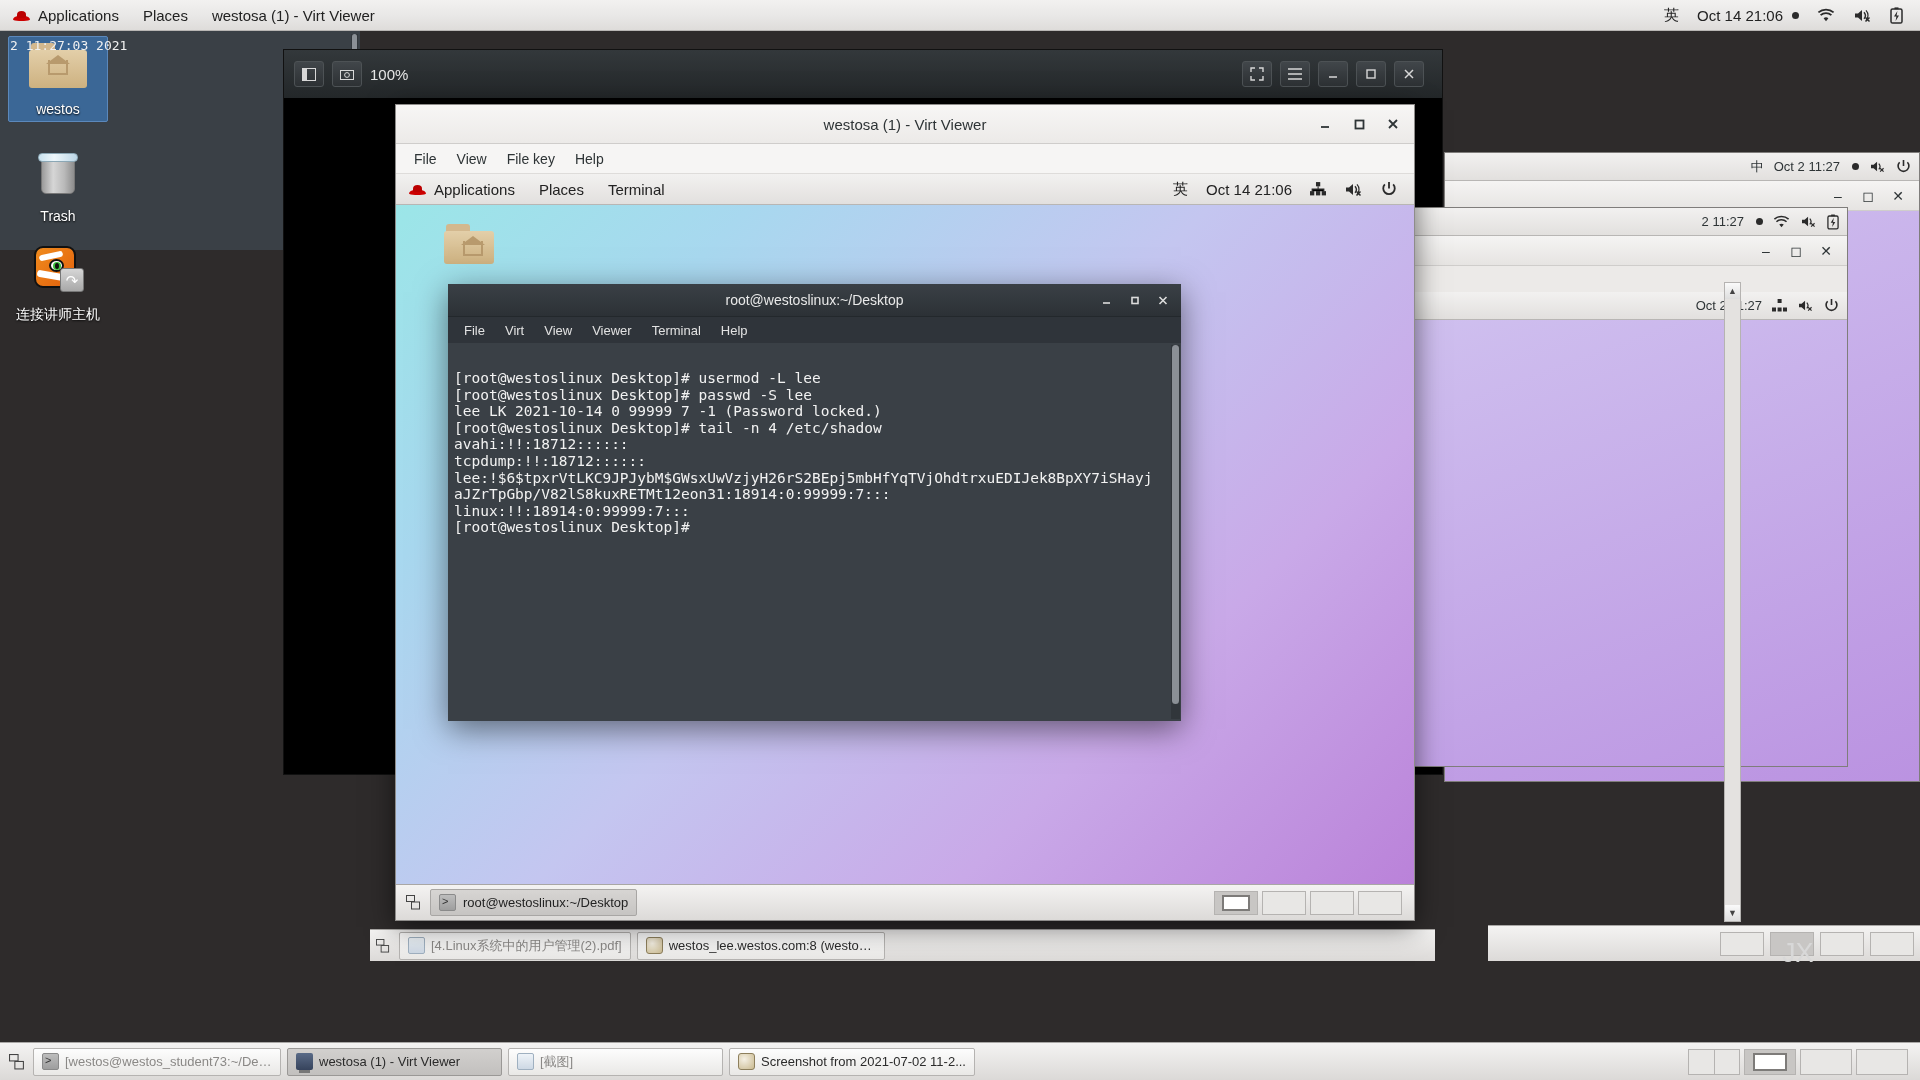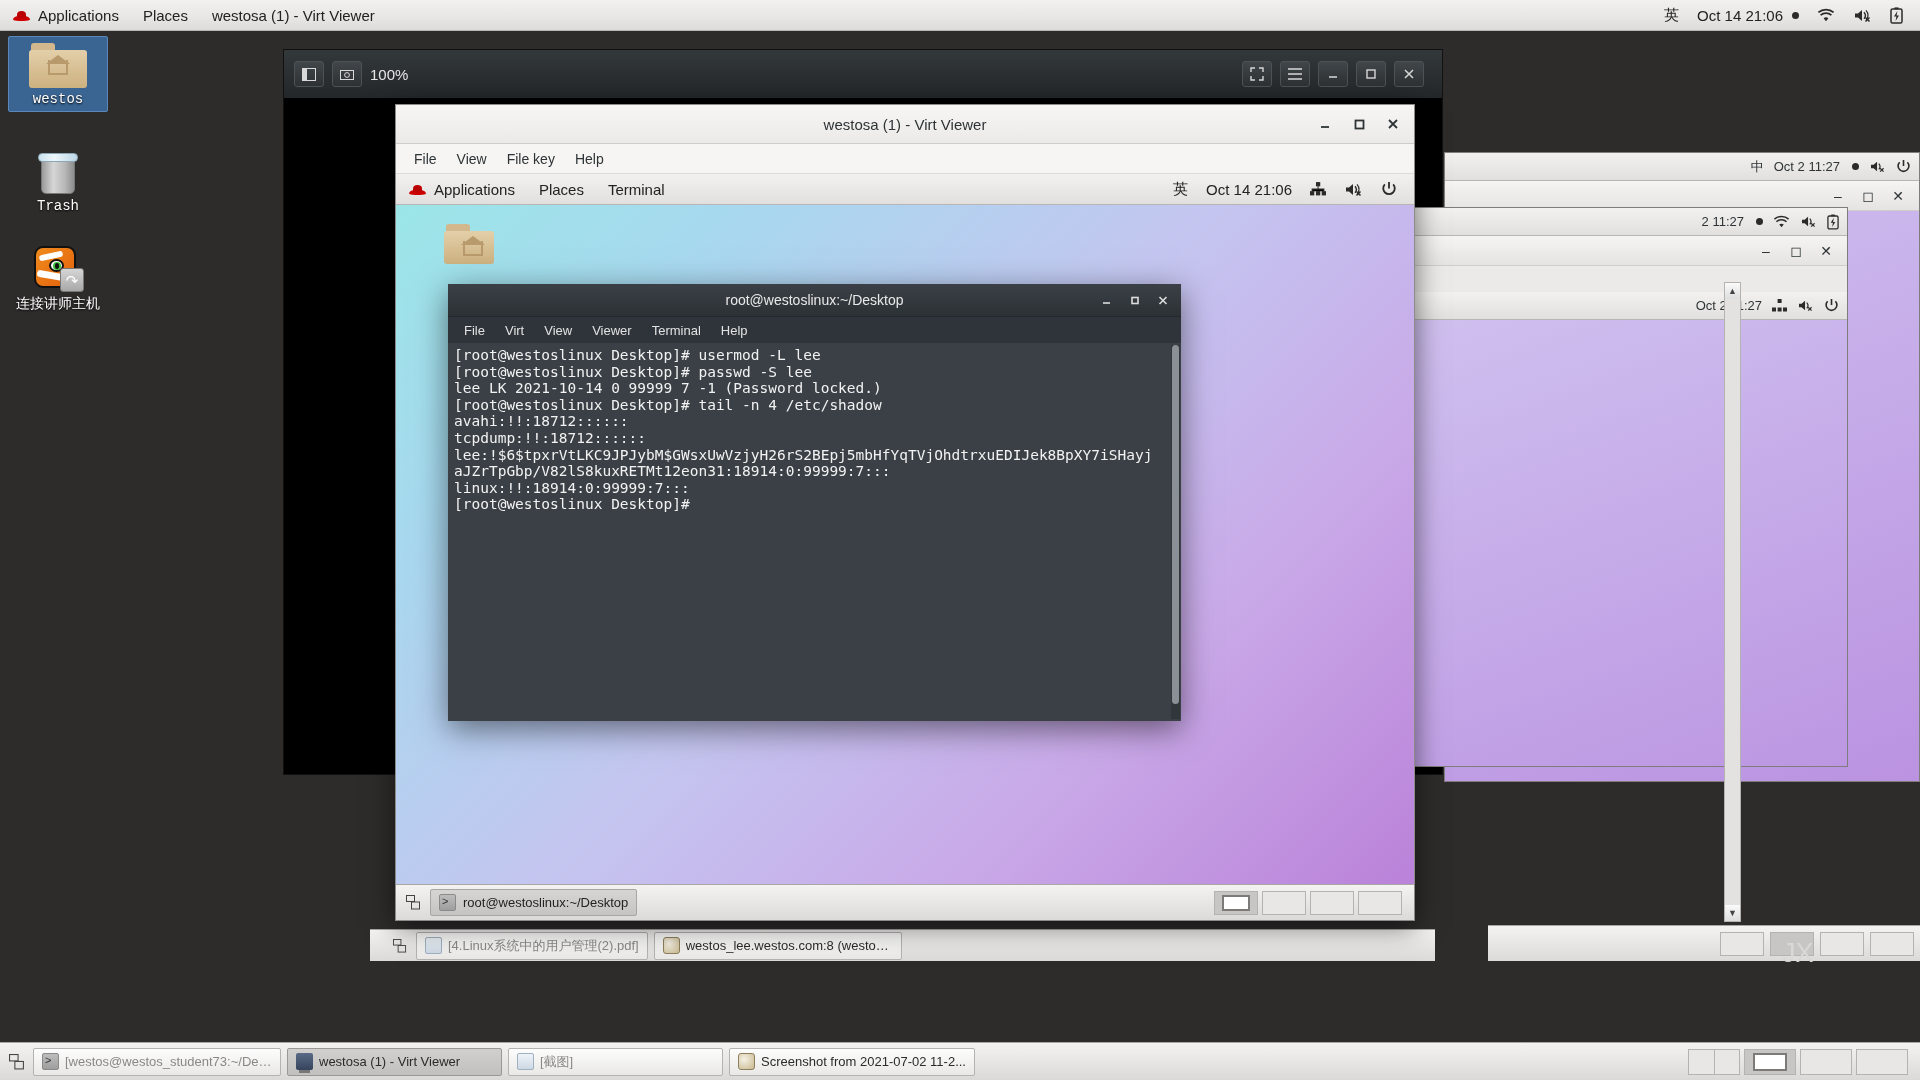--- a/index.html
+++ b/index.html
@@ -52,21 +52,21 @@
   .dot-ind { width: 7px; height: 7px; border-radius: 50%; background: #2b2b2b; display: inline-block; margin-left: 2px;}
 
   svg.ic { display: block; }
 
   
   .desk-icon {
     position: absolute; width: 100px; text-align: center;
     color: #fff; font-size: 14px;
     padding: 6px 2px 4px 2px;
   }
-  .desk-icon .lbl { display: block; margin-top: 2px; text-shadow: 0 1px 2px #000; line-height: 1.15; font-family: Liberation Mono, monospace; }
+  .desk-icon .lbl { display: block; margin-top: 12px; text-shadow: 0 1px 2px #000; line-height: 1.15; }
   .desk-icon.selected {
     background: rgba(60,110,165,0.85);
     border: 1px solid #5b88bb;
     border-radius: 2px;
   }
   #icon-westos { left: 8px; top: 36px; }
   #icon-trash  { left: 8px; top: 142px; }
   #icon-conn   { left: 8px; top: 240px; }
 
   .folder-ic { width: 58px; height: 46px; margin: 0 auto; position: relative; }
@@ -286,21 +286,21 @@
     font-size: 13px; color: #e2e2e2;
   }
   #term-body {
     flex: 1; position: relative; background: #3a4046; overflow: hidden;
     padding: 4px 6px;
   }
   #term-text {
     font-family: "DejaVu Sans Mono", "Liberation Mono", monospace;
     font-size: 14.5px; line-height: 16.6px;
     color: #f2f2f2; white-space: pre;
-    position: relative; z-index: 2;
+    position: relative; z-index: 2; margin-top: 23px;
   }
   #term-scroll {
     position: absolute; right: 1px; top: 2px; bottom: 2px; width: 9px;
     background: #31363b;
   }
   #term-scroll .thumb {
     position: absolute; left: 1px; right: 1px; top: 0; height: 96%;
     background: #8b9096; border-radius: 4px;
   }
 
@@ -559,20 +559,33 @@
           <path d="M12.5 9.5 l4 4 M16.5 9.5 l-4 4" stroke="#2b2b2b" stroke-width="1.3"></path>
         </svg>
       <svg class="ic" width="15" height="15" viewBox="0 0 15 15">
           <path d="M7.5 1v6" stroke="#2b2b2b" stroke-width="1.6"></path>
           <path d="M3.6 3.2a5.4 5.4 0 1 0 7.8 0" stroke="#2b2b2b" stroke-width="1.6" fill="none"></path>
         </svg>
     </div>
     <div class="nbody"></div>
   </div>
 
+  <div id="nest-term">
+    <div class="tbar">
+      <div class="wb">–</div>
+      <div class="wb">◻</div>
+      <div class="wb">✕</div>
+    </div>
+    <div class="tbody">
+      <span>2 11:27:03 2021</span>
+      <div class="tscroll">
+          <i></i>
+        </div>
+    </div>
+  </div>
 
   <div id="nest-scroll-col">
     <div class="up">▲</div>
     <div class="dn">▼</div>
   </div>
 
   <div id="nest-taskbar">
     <div style="flex:1"></div>
     <div class="pg"></div>
     <div class="pg cur"></div>
@@ -752,21 +765,21 @@
           <div class="tb-page" style="width:44px;height:24px"></div>
           <div class="tb-page" style="width:44px;height:24px"></div>
           <div class="tb-page" style="width:44px;height:24px"></div>
         </div>
       </div>
     </div>
   </div>
 
   <div style="position:absolute;left:370px;top:929px;width:1065px;height:32px;
               background:linear-gradient(to bottom,#f4f3f2,#dcdad8);
-              border-top:1px solid #a9a7a5;display:flex;align-items:center;padding:0 17px;z-index:9;">
+              border-top:1px solid #a9a7a5;display:flex;align-items:center;padding:0 0;z-index:9;">
     <div class="tb-showdesk">
       <svg width="14" height="14" viewBox="0 0 15 15">
           <rect x="0.5" y="0.5" width="8" height="6" stroke="#444" fill="none"></rect>
           <rect x="5.5" y="7" width="8" height="7" stroke="#444" fill="none"></rect>
         </svg>
     </div>
     <div class="tb-btn dim" style="min-width:200px">
       <span class="tb-ic doc"></span>
       <span class="tname">[4.Linux系统中的用户管理(2).pdf]</span>
     </div>

